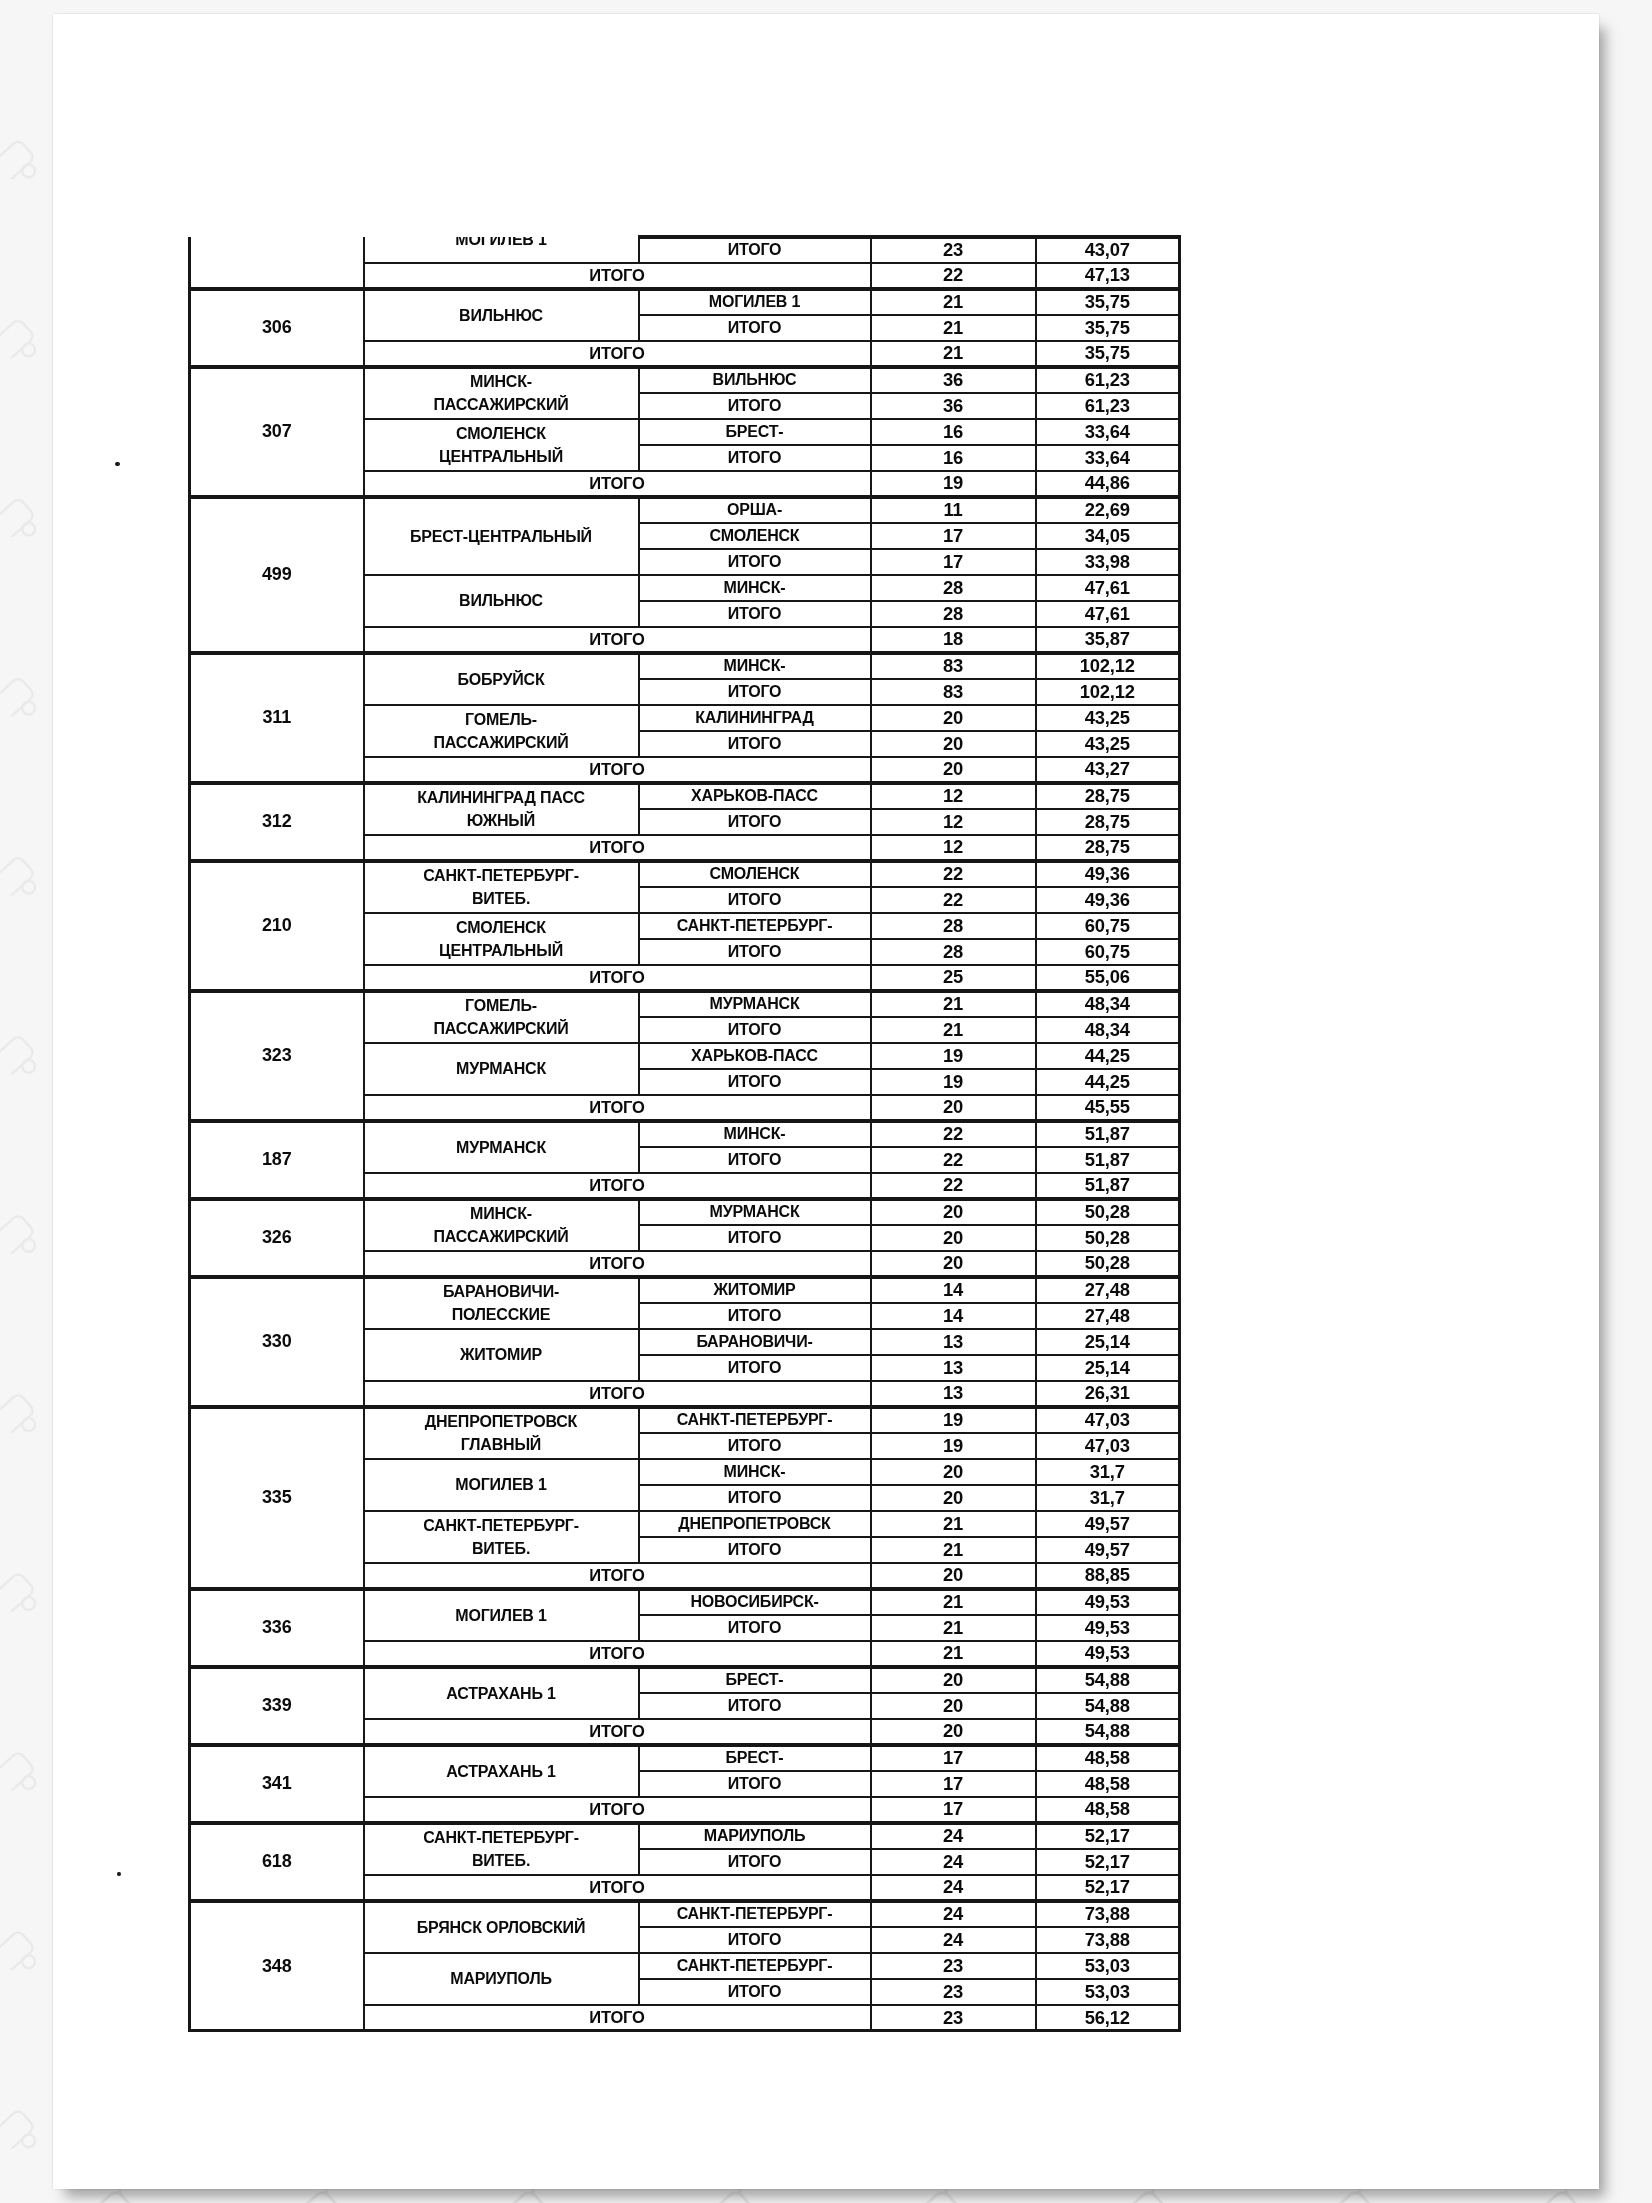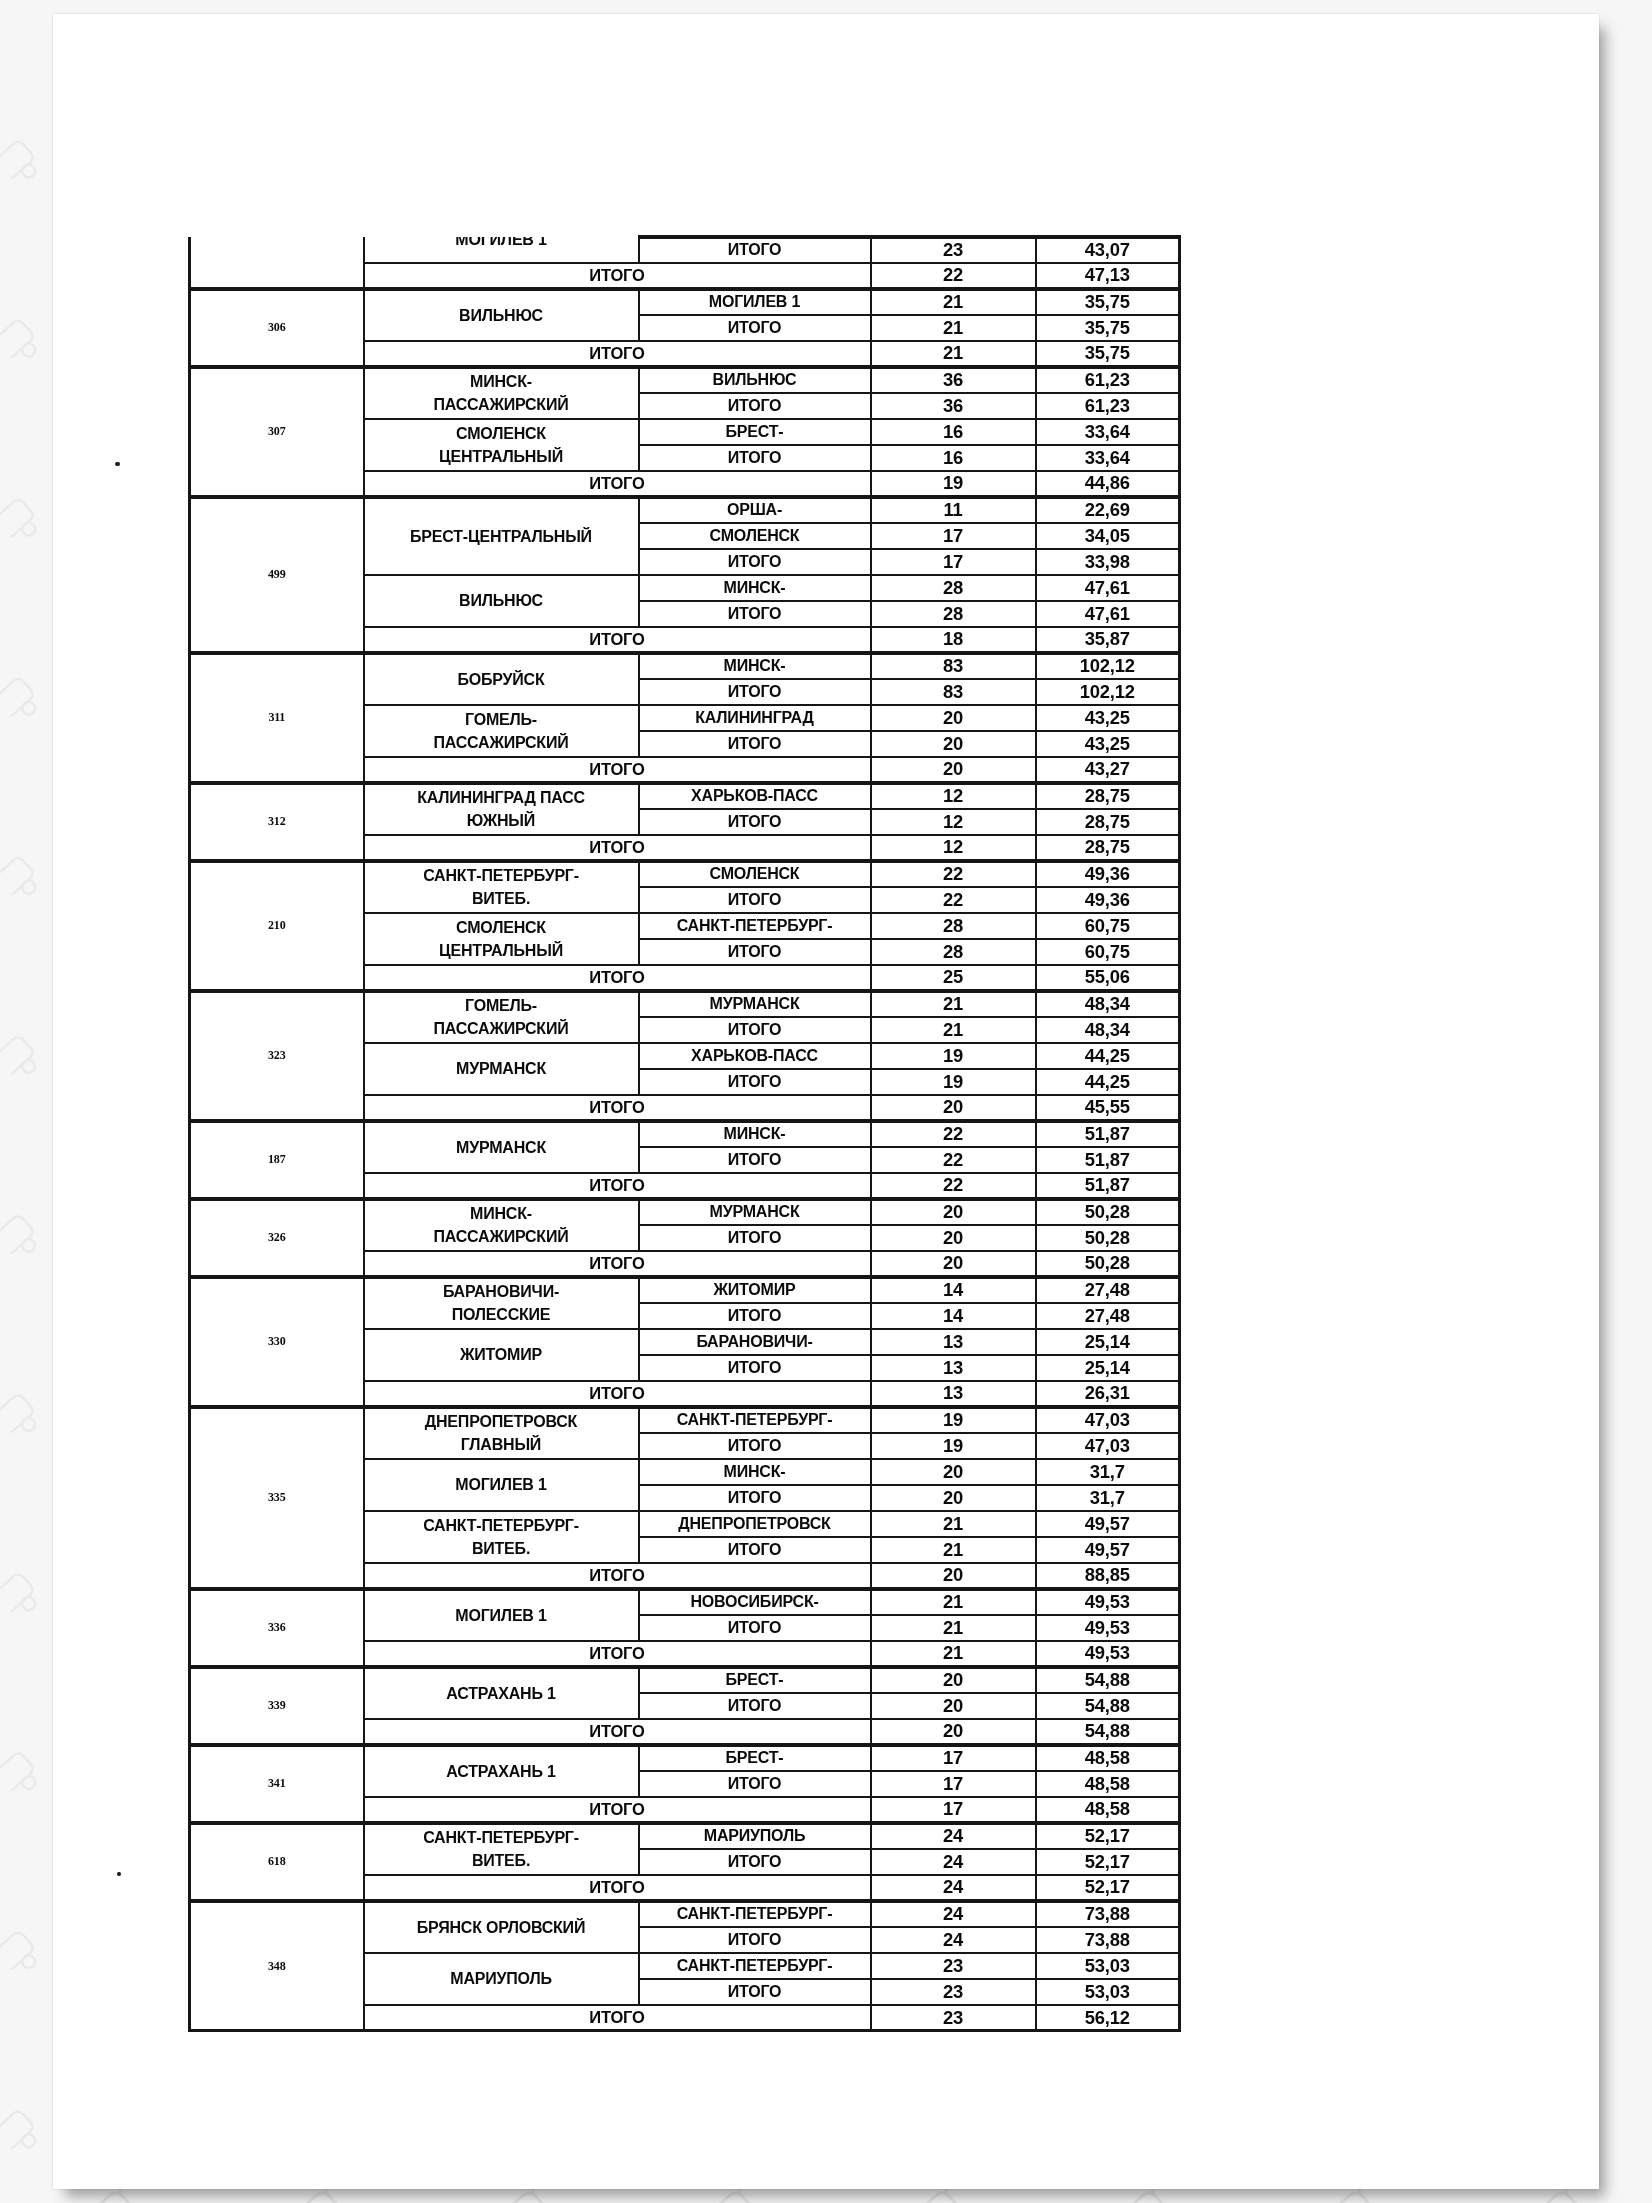--- a/index.html
+++ b/index.html
@@ -21,21 +21,21 @@
   }
   table.sched tr{height:26px;}
   table.sched td{
     border:2.8px solid #161616;padding:0;margin:0;
     text-align:center;vertical-align:middle;
     font-weight:bold;color:#0b0b0b;overflow:hidden;
     letter-spacing:-0.2px;
   }
   tr.bs > td{border-top-width:4.6px;}           
   tr.pt > td.c-route, tr.pt > td.c-station{border-top:none;} 
-  .c-route{font-size:12px;font-family:Liberation Serif, serif;}
+  .c-route{font-size:18px;}
   .c-station{font-size:16px;line-height:23px;white-space:pre-line;}
   .c-dest{font-size:16px;}
   .c-num{font-size:18.4px;letter-spacing:0.4px;}
   .c-merged{font-size:16.5px;}
   .clipcell{position:relative;}
   .clipspan{
     position:absolute;top:-9.2px;left:0;width:100%;
     text-align:center;font-size:16px;font-weight:bold;color:#0b0b0b;
   }
   .dot{position:absolute;background:#1c1c1c;border-radius:50%;z-index:2;}

